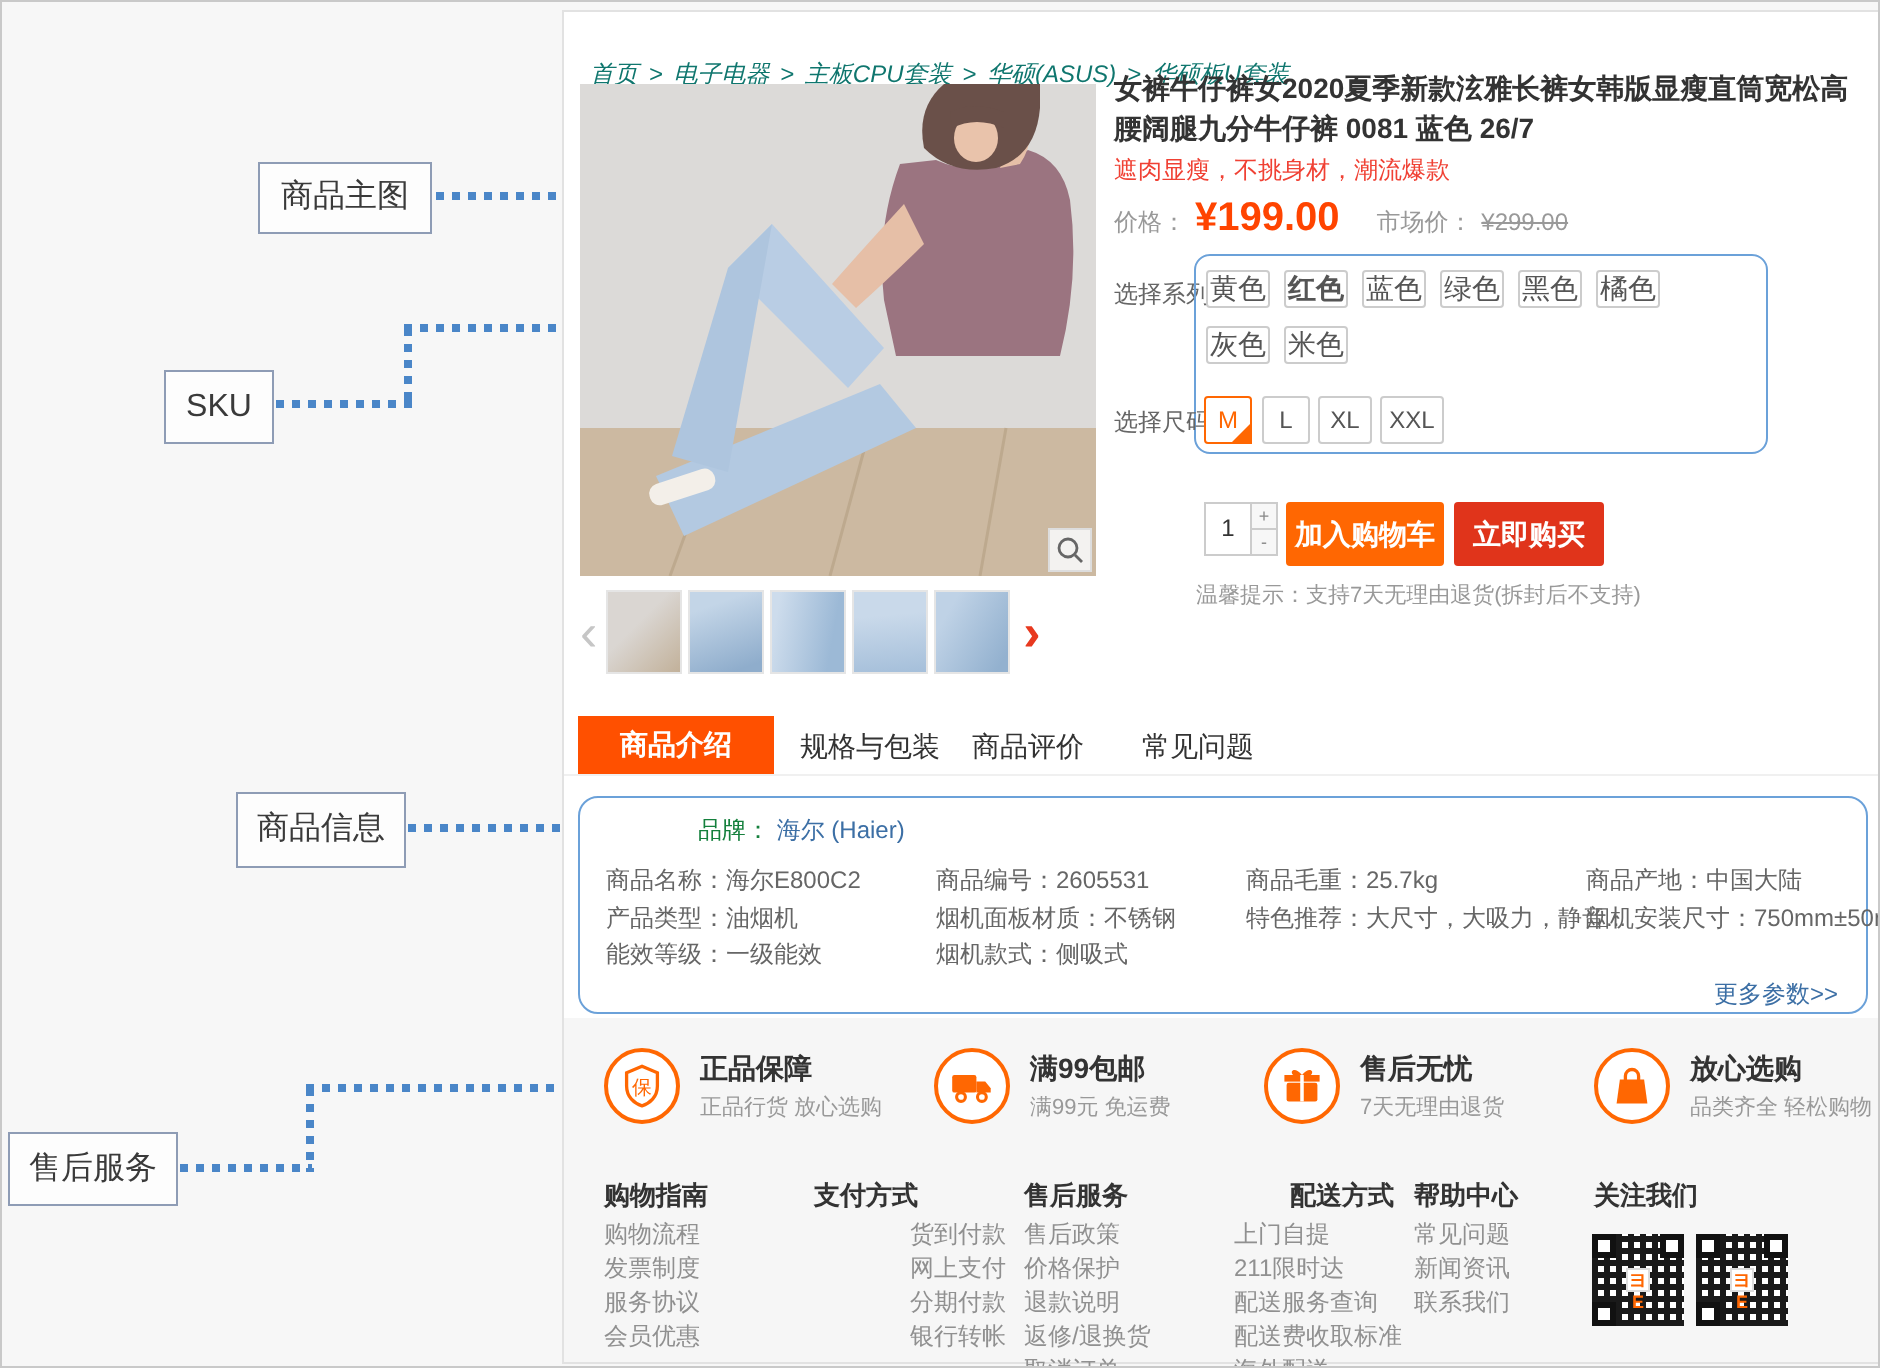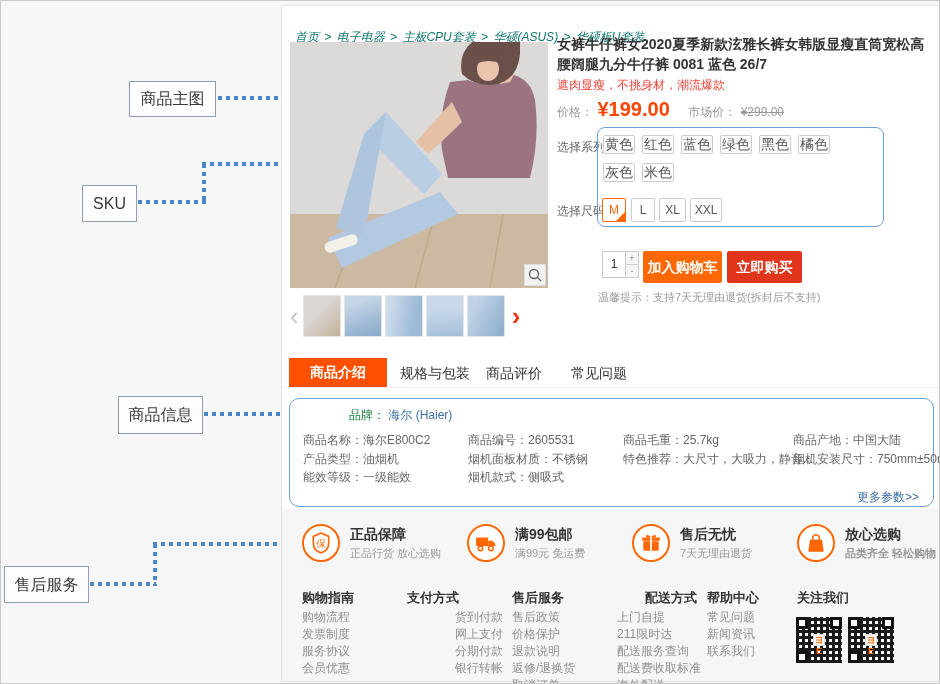--- a/index.html
+++ b/index.html
@@ -180,21 +180,21 @@
     <div class="abs pricerow">
       <span class="plabel">价格：</span>
       <span class="price">¥199.00</span>
       <span class="plabel">市场价：</span>
       <span class="mprice">¥299.00</span>
     </div>
 
     <div class="abs sellabel" style="left:275px;top:133px;">选择系列：</div>
     <div class="abs skubox"></div>
     <div class="abs copt" style="left:321px;top:129px;">黄色</div>
-    <div class="abs copt" style="left:360px;top:129px;">红色</div>
+    <div class="abs copt" style="left:360px;top:129px;font-weight:bold;">红色</div>
     <div class="abs copt" style="left:399px;top:129px;">蓝色</div>
     <div class="abs copt" style="left:438px;top:129px;">绿色</div>
     <div class="abs copt" style="left:477px;top:129px;">黑色</div>
     <div class="abs copt" style="left:516px;top:129px;">橘色</div>
     <div class="abs copt" style="left:321px;top:157px;">灰色</div>
     <div class="abs copt" style="left:360px;top:157px;">米色</div>
     <div class="abs sellabel" style="left:275px;top:197px;">选择尺码：</div>
     <div class="abs sopt sel" style="left:320px;top:192px;width:24px;">
       <span>M</span><i class="corner"></i><i class="tick">✓</i>
     </div>
@@ -267,21 +267,21 @@
     <div class="abs svc-t" style="left:398px;top:520px;">售后无忧</div>
     <div class="abs svc-d" style="left:398px;top:540px;">7天无理由退货</div>
 
     <div class="abs svc-ico" style="left:515px;top:518px;">
       <svg width="22" height="22" viewBox="0 0 20 20">
         <path d="M4.5 7 h11 l1.5 11 h-14 z" fill="#ff6702"></path>
         <path d="M7 9 V5.5 a3 3 0 0 1 6 0 V9" fill="none" stroke="#ff6702" stroke-width="1.5"></path>
       </svg>
     </div>
     <div class="abs svc-t" style="left:563px;top:520px;">放心选购</div>
-    <div class="abs svc-d" style="left:563px;top:540px;font-weight:bold;">品类齐全 轻松购物</div>
+    <div class="abs svc-d" style="left:563px;top:540px;">品类齐全 轻松购物</div>
 
     <div class="abs fh" style="left:20px;top:583px;">购物指南</div>
     <div class="abs" style="left:20px;top:603px;">
       <div class="fi">购物流程</div>
       <div class="fi">发票制度</div>
       <div class="fi">服务协议</div>
       <div class="fi">会员优惠</div>
     </div>
     <div class="abs fh" style="left:125px;top:583px;">支付方式</div>
     <div class="abs" style="left:125px;top:603px;margin-left:48px;">

